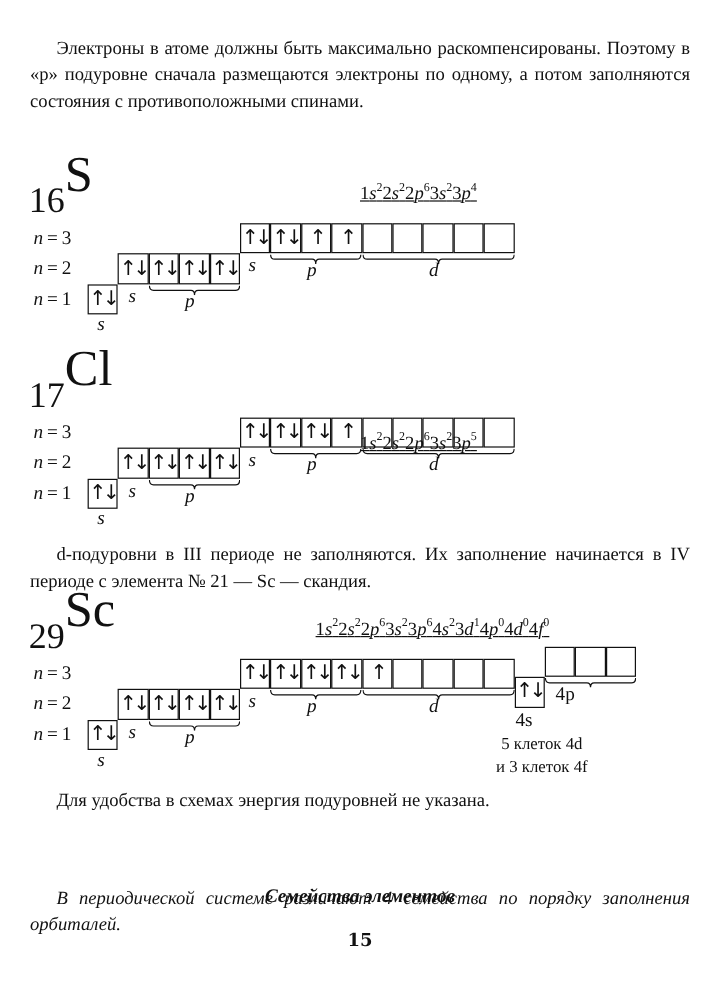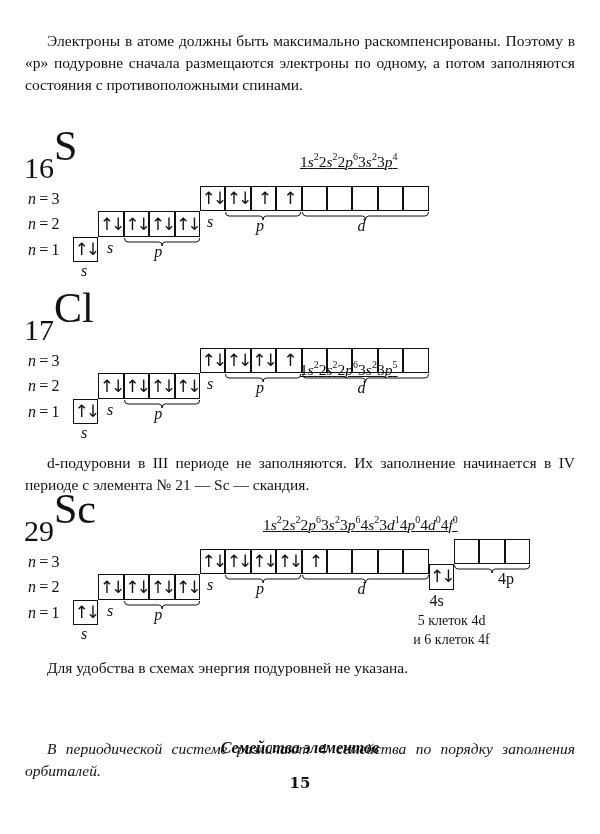--- a/index.html
+++ b/index.html
@@ -137,24 +137,24 @@
     </svg>
     <div class="sl" style="left:357.47999999999996px;top:580.4px;">d</div>
     <div class="box" style="left:428.59999999999997px;top:564.24px;">↑↓</div>
     <div class="sl" style="left:429.59999999999997px;top:591.64px;font-style:normal;">4s</div>
     <div class="box" style="left:454px;top:538.84px;"></div>
     <div class="box" style="left:479.4px;top:538.84px;"></div>
     <div class="box" style="left:504.8px;top:538.84px;"></div>
     <svg class="brace" width="76.19999999999999" height="9" style="left:454px;top:565.24px;">
       <path d="M0.5 0 Q0.5 4 4 4 L35.099999999999994 4 Q38.099999999999994 4 38.099999999999994 8 Q38.099999999999994 4 41.099999999999994 4 L72.19999999999999 4 Q75.69999999999999 4 75.69999999999999 0" fill="none" stroke="#111" stroke-width="1"></path>
     </svg>
-    <div class="sl" style="left:498px;top:570.24px;font-style:normal;">4p</div>
+    <div class="sl" style="left:463px;top:570.24px;font-style:normal;">4p</div>
     <div class="note" style="left:413.36px;top:611.23px;">
       <div>5 клеток 4d</div>
-      <div>и 6 клеток 4f</div>
+      <div>и 3 клеток 4f</div>
     </div>
   </div>
 
 <div class="para indent" style="top:452px;">d-подуровни в III периоде не заполняются. Их заполнение начинается в IV периоде с элемента № 21 — Sc — скандия.</div>
 
 <div class="para indent" style="top:657px;">Для удобства в схемах энергия подуровней не указана.</div>
 
 <div class="center-title" style="top:739px;">Семейства элементов</div>
 
 <div class="para indent" style="top:738px;font-style:italic;">В периодической системе различают 4 семейства по порядку заполнения орбиталей.</div>

